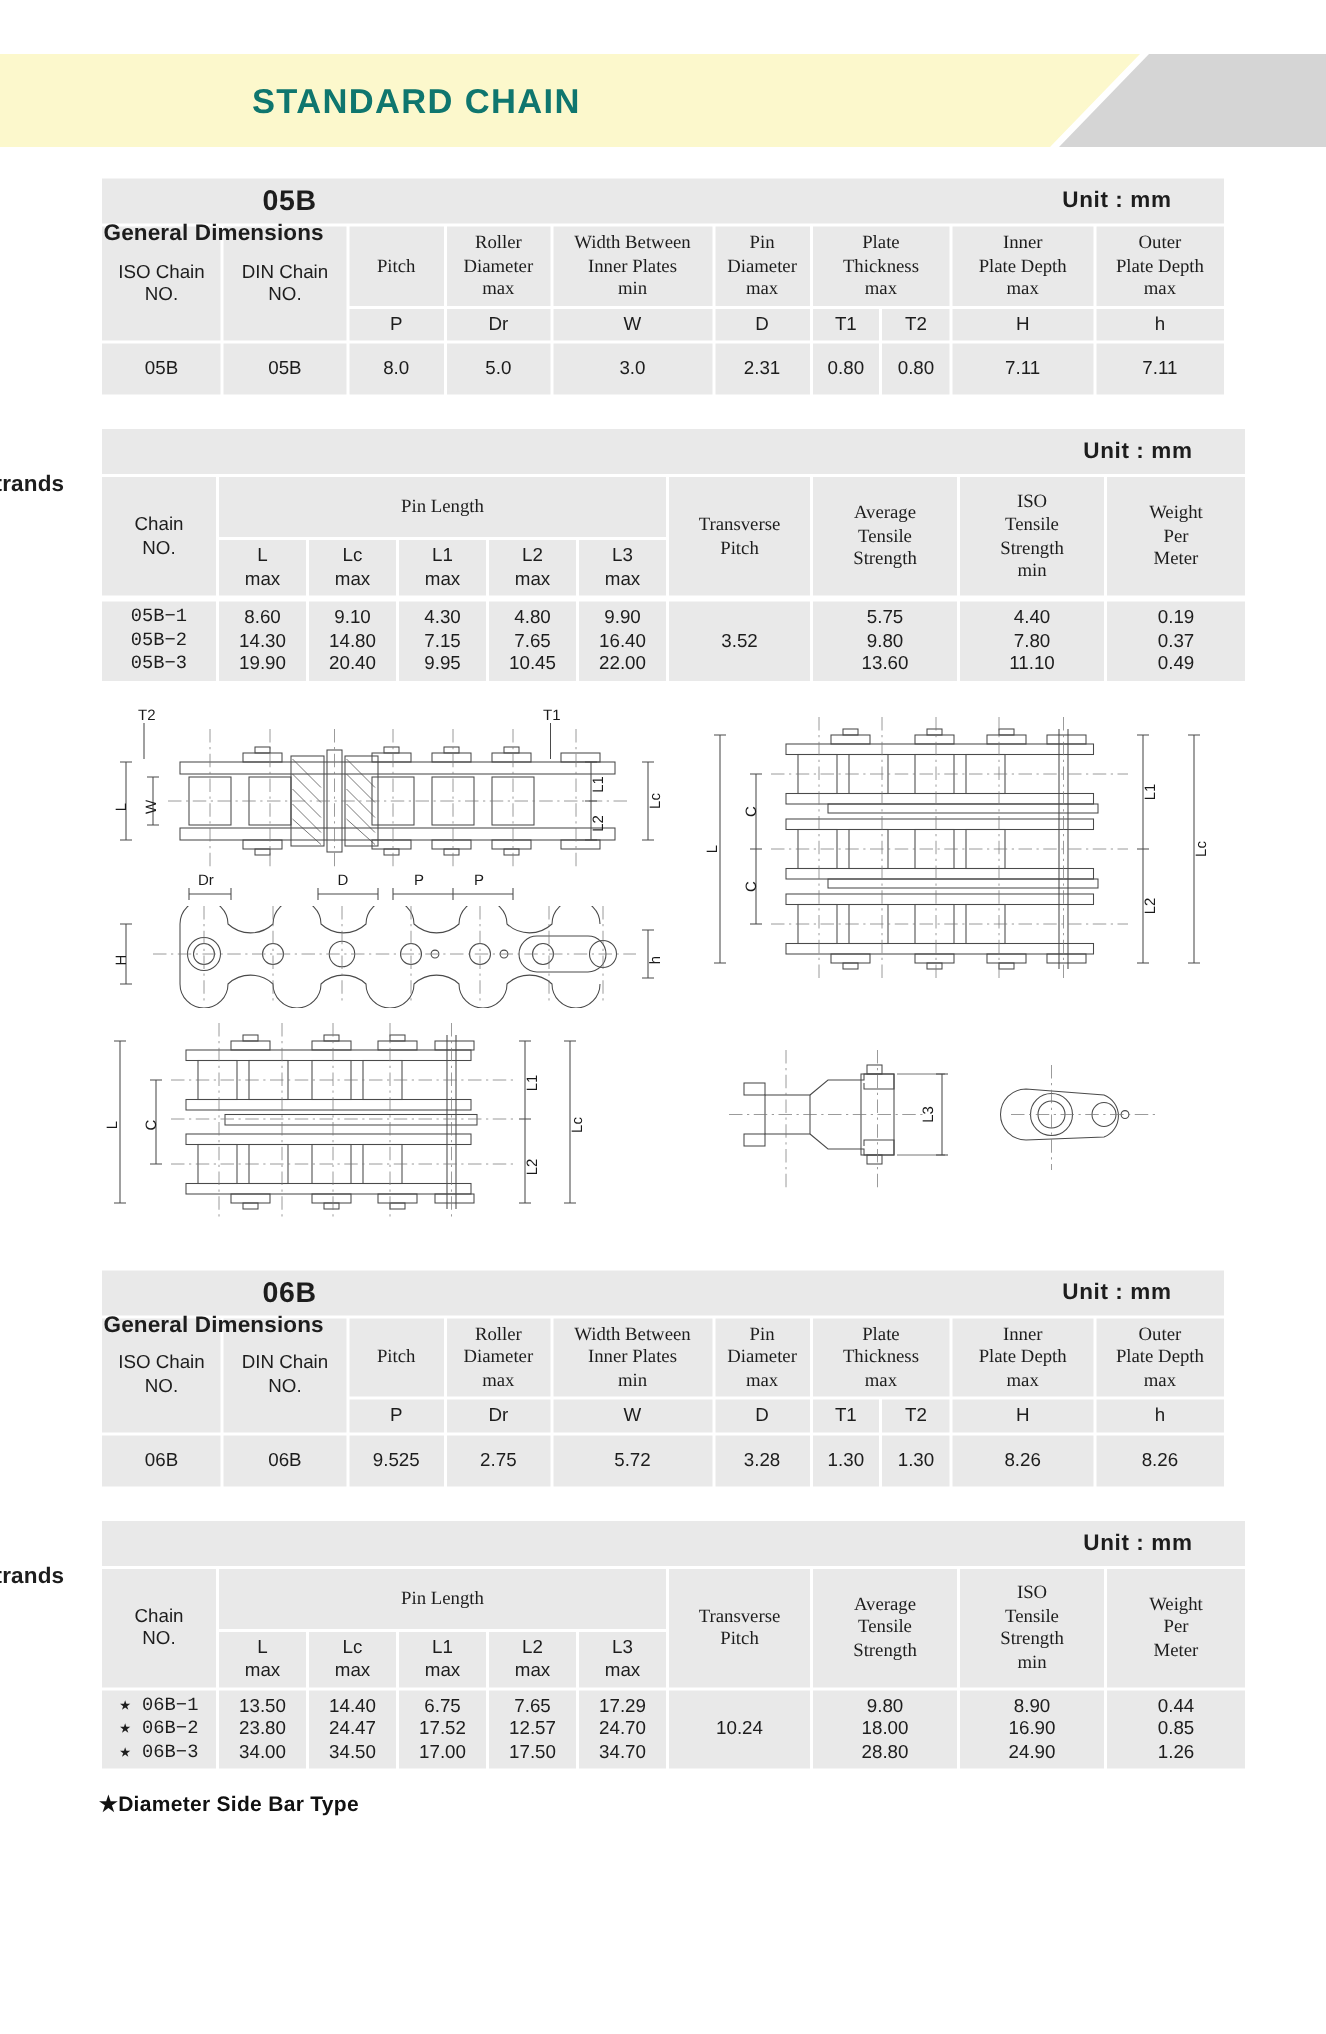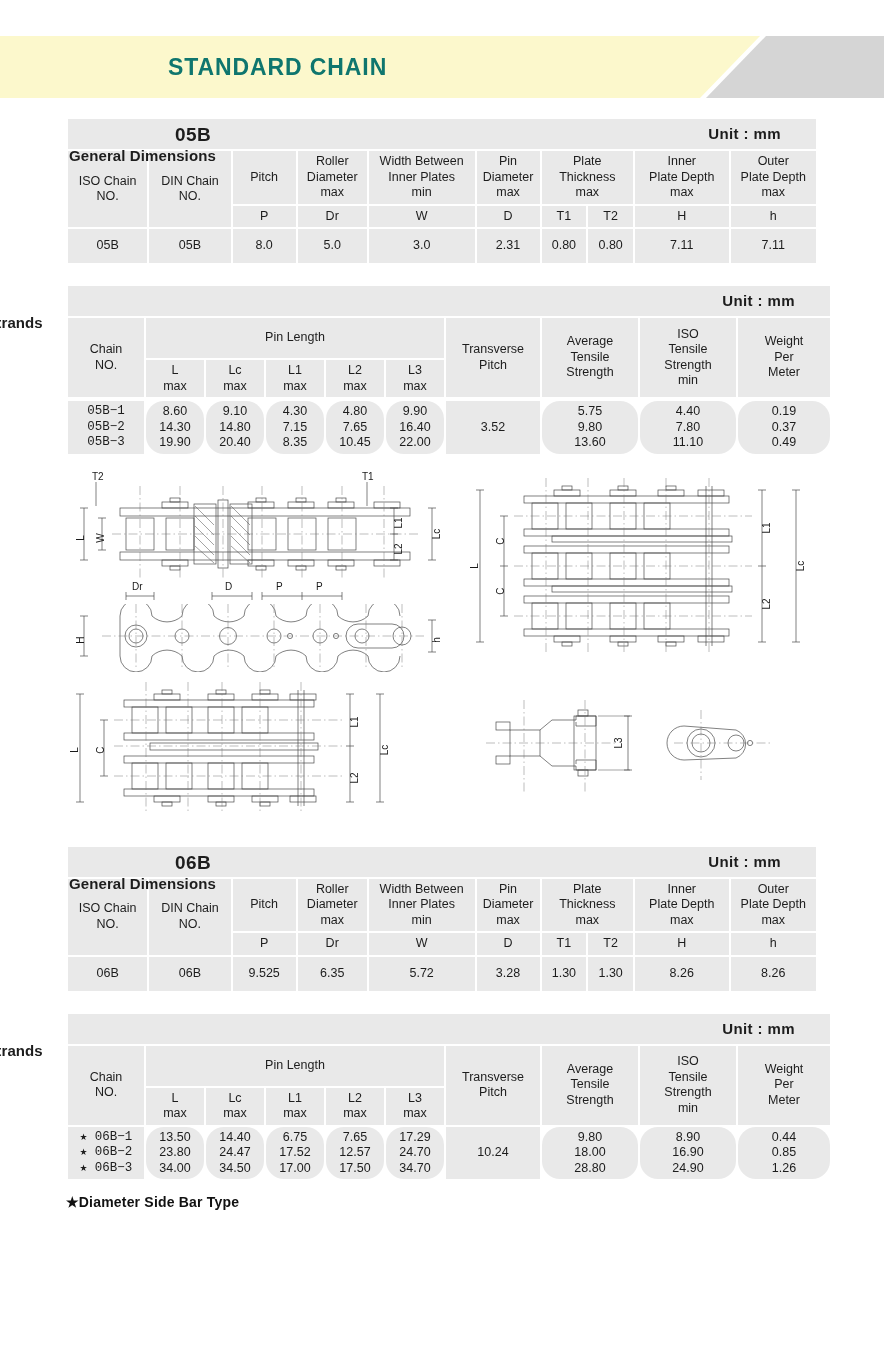--- a/index.html
+++ b/index.html
@@ -63,26 +63,26 @@
   }
   .t-mid{
     position:absolute; left:0; right:0; top:1px;
     text-align:left; font-size:15px; font-weight:700; letter-spacing:.1px;margin-top:22px;
   }
   .t-mid.strands{ left:-190px; }
   .t-unit{
     position:absolute; right:34px; top:1px;
     font-size:15px; font-weight:700; letter-spacing:.4px;
   }
-  td.hdr-blue { background:#e3ecec; }
+  td.hdr-blue { background:#e3ecec;font-family:Liberation Serif, serif; }
   td.hdr-gray { background:#e6e6e6; }
   td.val      { background:#e6eeee; }
   td.left-hdr { background:#e9e9e9; }
   .multi { white-space:pre-line; }
-  td.stack { line-height:1.45; font-size:12.5px; padding:2px 1px;border-radius:18px; }
+  td.stack { line-height:1.45; font-size:12.5px; padding:2px 1px; }
   td.chain-stack { line-height:1.45; font-size:12.5px; text-align:center; padding:2px 1px;font-family:Liberation Mono, monospace;}
 
   
   .footnote{
     padding:0 66px;
     margin-top:13px;
     font-size:14px;
     font-weight:700;
     color:#111;
     letter-spacing:.2px;
@@ -237,21 +237,21 @@
 05B−2
 05B−3</td>
     <td class="val stack multi">8.60
 14.30
 19.90</td>
     <td class="val stack multi">9.10
 14.80
 20.40</td>
     <td class="val stack multi">4.30
 7.15
-8.35</td>
+9.95</td>
     <td class="val stack multi">4.80
 7.65
 10.45</td>
     <td class="val stack multi">9.90
 16.40
 22.00</td>
     <td class="val">3.52</td>
     <td class="val stack multi">5.75
 9.80
 13.60</td>
@@ -651,21 +651,21 @@
     <td class="hdr-gray">D</td>
     <td class="hdr-gray">T1</td>
     <td class="hdr-gray">T2</td>
     <td class="hdr-gray">H</td>
     <td class="hdr-gray">h</td>
   </tr>
   <tr>
     <td class="val" style="height:34px">06B</td>
     <td class="val">06B</td>
     <td class="val">9.525</td>
-    <td class="val">6.35</td>
+    <td class="val">2.75</td>
     <td class="val">5.72</td>
     <td class="val">3.28</td>
     <td class="val">1.30</td>
     <td class="val">1.30</td>
     <td class="val">8.26</td>
     <td class="val">8.26</td>
   </tr>
 </tbody>
     </table>
 </div>

